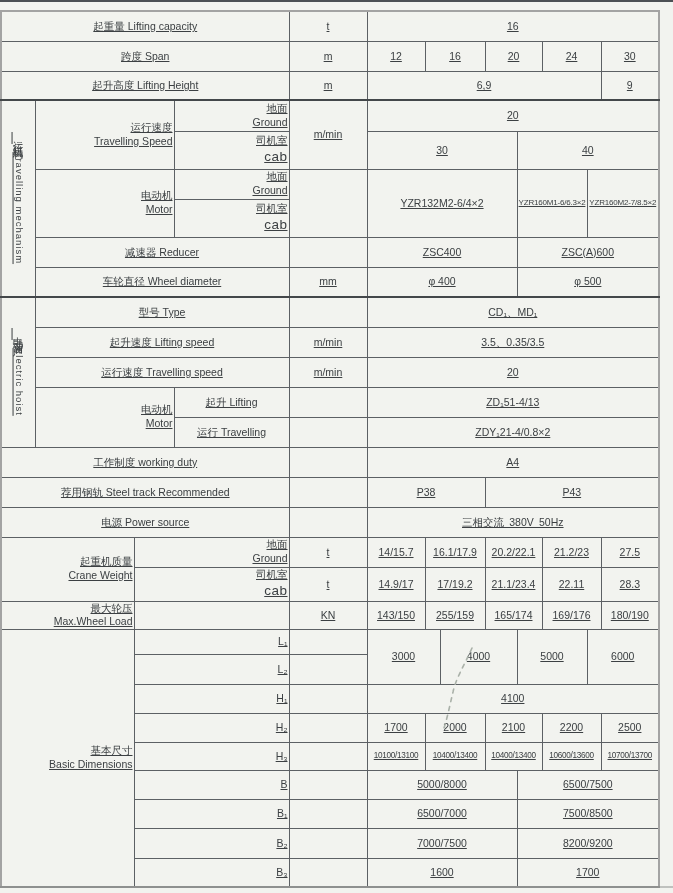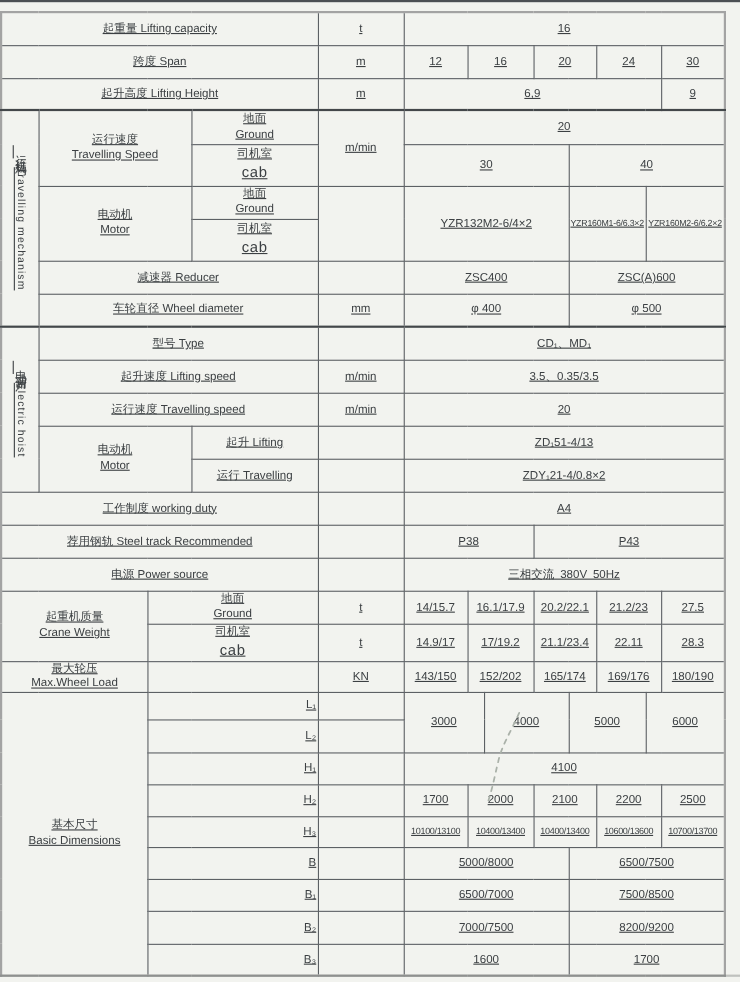--- a/index.html
+++ b/index.html
@@ -19,21 +19,21 @@
     text-decoration:underline;
   }
   td{
     border:1px solid #5c6064;
     text-align:center;vertical-align:middle;
     font-size:10.5px;line-height:1.2;
     padding:0 1px;overflow:hidden;white-space:nowrap;
     color:#3c4043;font-weight:400;
   }
   tr.sect td{border-top:2px solid #43474a;}
-  .two span{display:block;line-height:1.3;}
+  .two span{display:block;line-height:1.3;text-align:right;}
   .cab{font-size:13.5px;letter-spacing:.5px;}
   .small{font-size:8px;letter-spacing:-0.2px;}
   .tiny{font-size:8.2px;letter-spacing:-0.3px;padding:0;}
   .vcell{
     writing-mode:vertical-rl;
     text-align:center;vertical-align:middle;
     font-size:10.5px;letter-spacing:3px;padding:2px 0;
   }
   .vcell .ven{font-size:9.5px;letter-spacing:1px;margin-top:8px;display:inline;}
   .vcell .vcn{display:inline;}
@@ -113,21 +113,21 @@
           <span>电动机</span>
           <span>Motor</span>
         </td>
     <td class="two">
           <span>地面</span>
           <span>Ground</span>
         </td>
     <td rowspan="2"></td>
     <td colspan="4" rowspan="2">YZR132M2-6/4×2</td>
     <td colspan="2" rowspan="2" class="small">YZR160M1-6/6.3×2</td>
-    <td colspan="2" rowspan="2" class="small">YZR160M2-6/6.2×2</td>
+    <td colspan="2" rowspan="2" class="small">YZR160M2-7/8.5×2</td>
   </tr>
 
   <tr style="height:38px">
     <td class="two">
           <span>司机室</span>
           <span class="cab">cab</span>
         </td>
   </tr>
 
   <tr style="height:30px">
@@ -229,21 +229,21 @@
   </tr>
 
   <tr style="height:28px">
     <td colspan="2" class="two">
           <span>最大轮压</span>
           <span>Max.Wheel Load</span>
         </td>
     <td colspan="2"></td>
     <td>KN</td>
     <td>143/150</td>
-    <td colspan="2">152/202</td>
+    <td colspan="2">255/159</td>
     <td colspan="2">165/174</td>
     <td colspan="2">169/176</td>
     <td>180/190</td>
   </tr>
 
   <tr style="height:25px">
     <td colspan="2" rowspan="9" class="two">
           <span>基本尺寸</span>
           <span>Basic Dimensions</span>
         </td>

